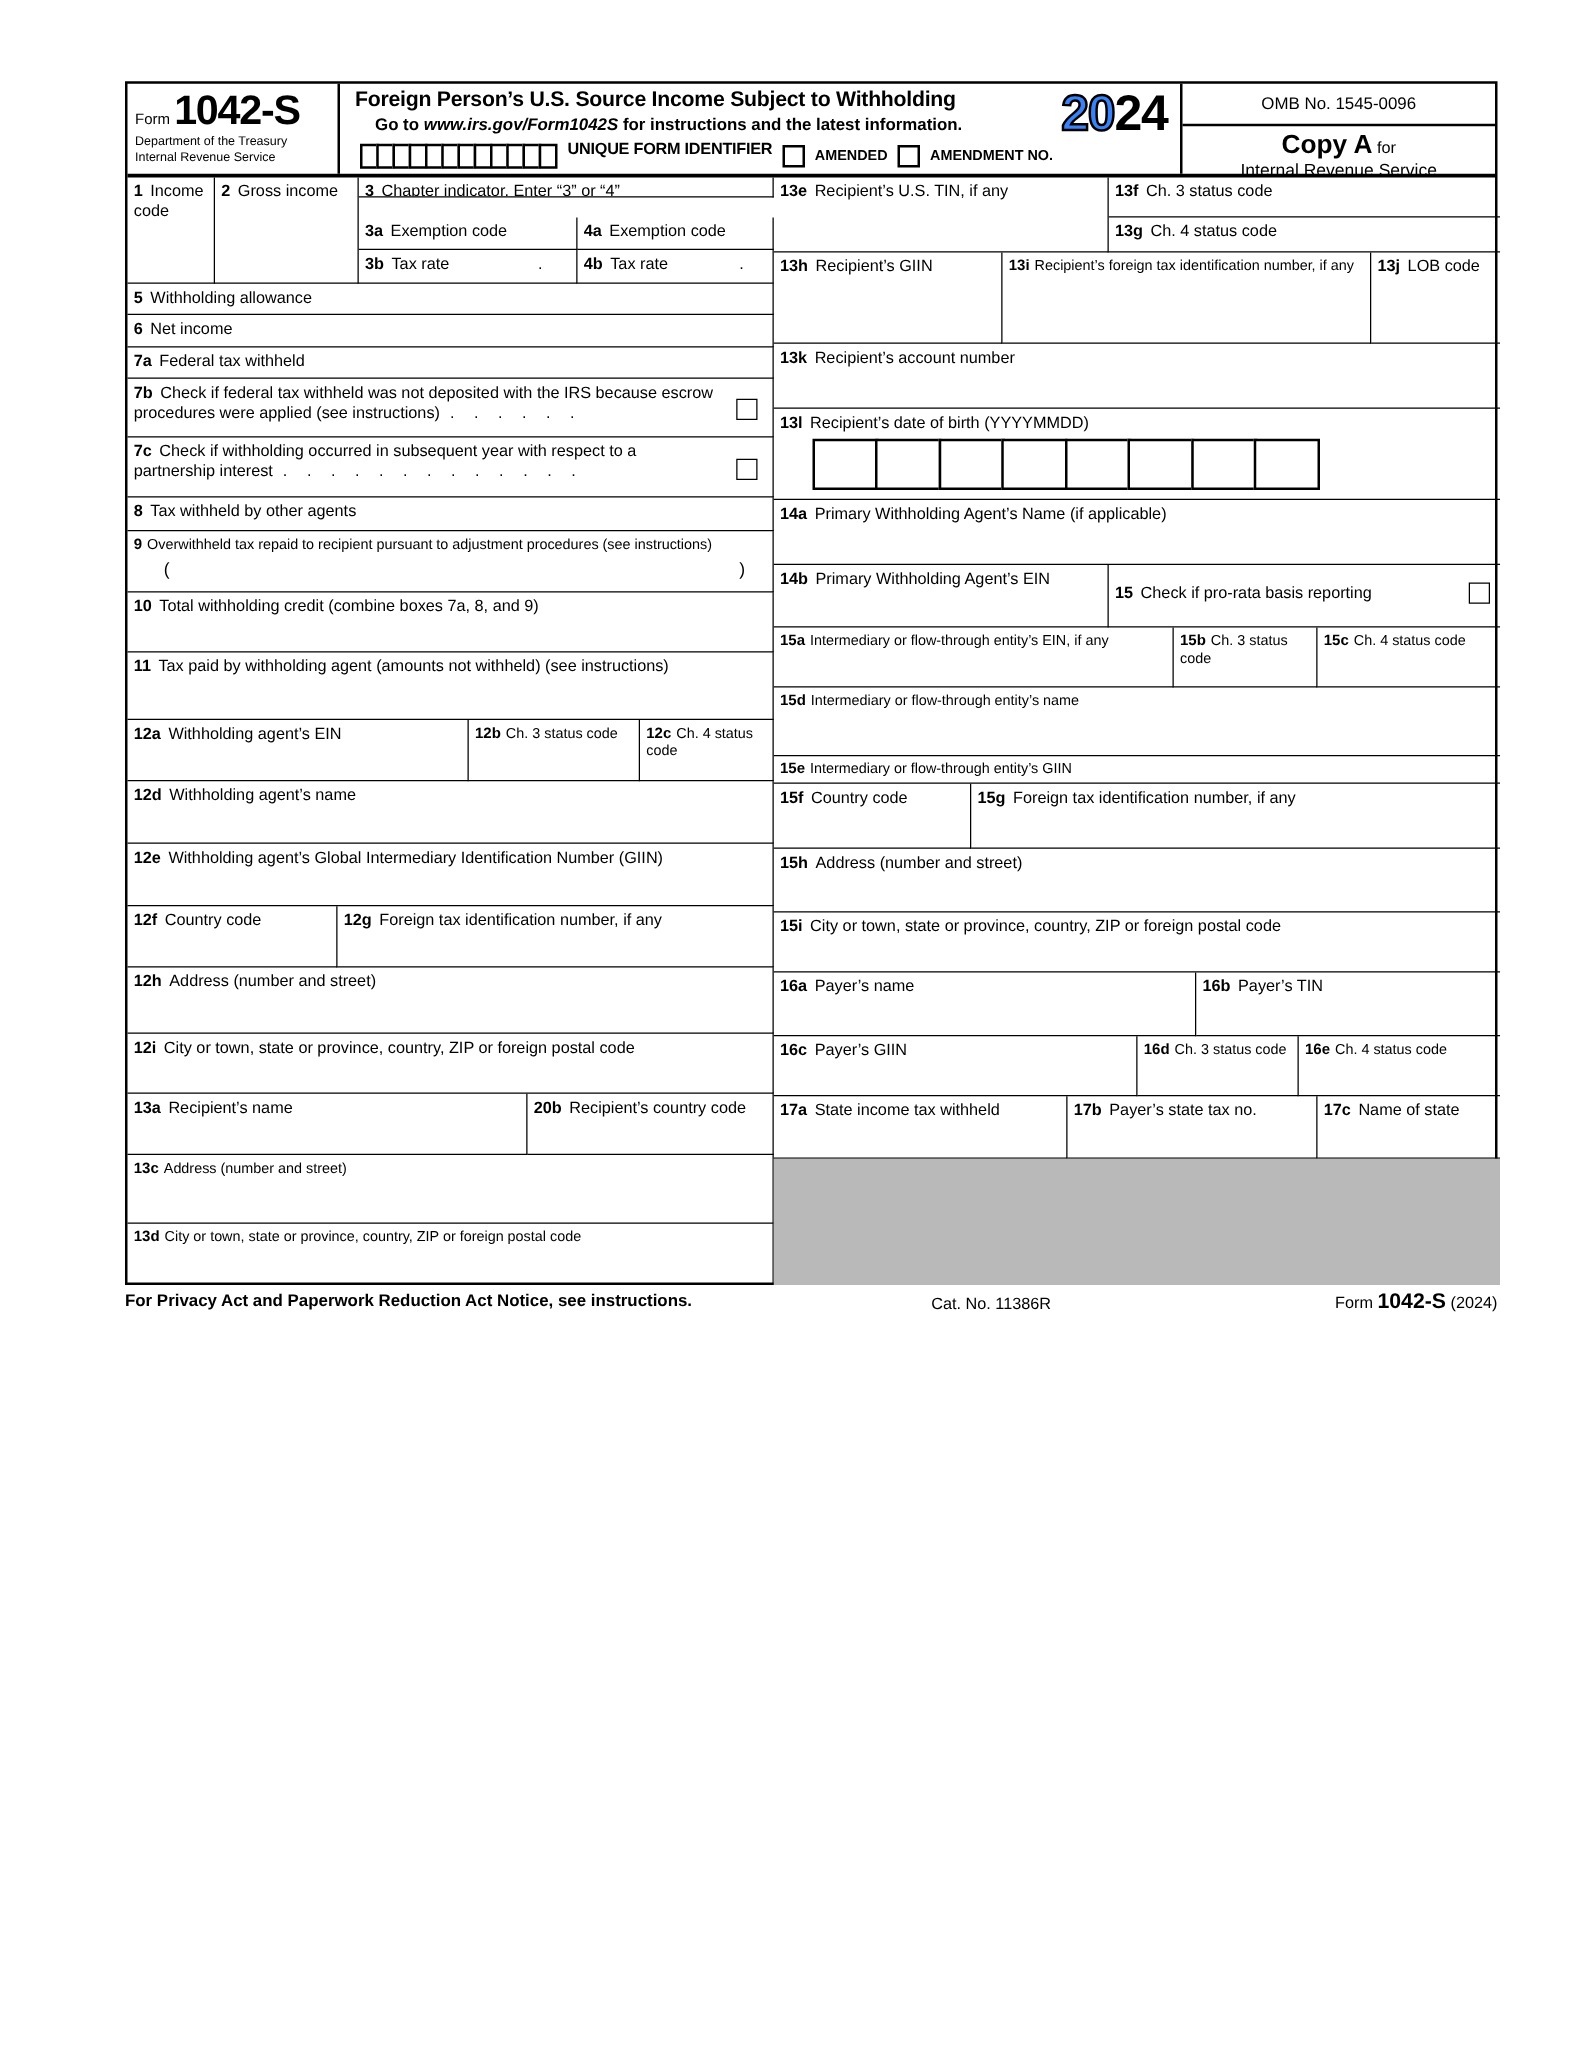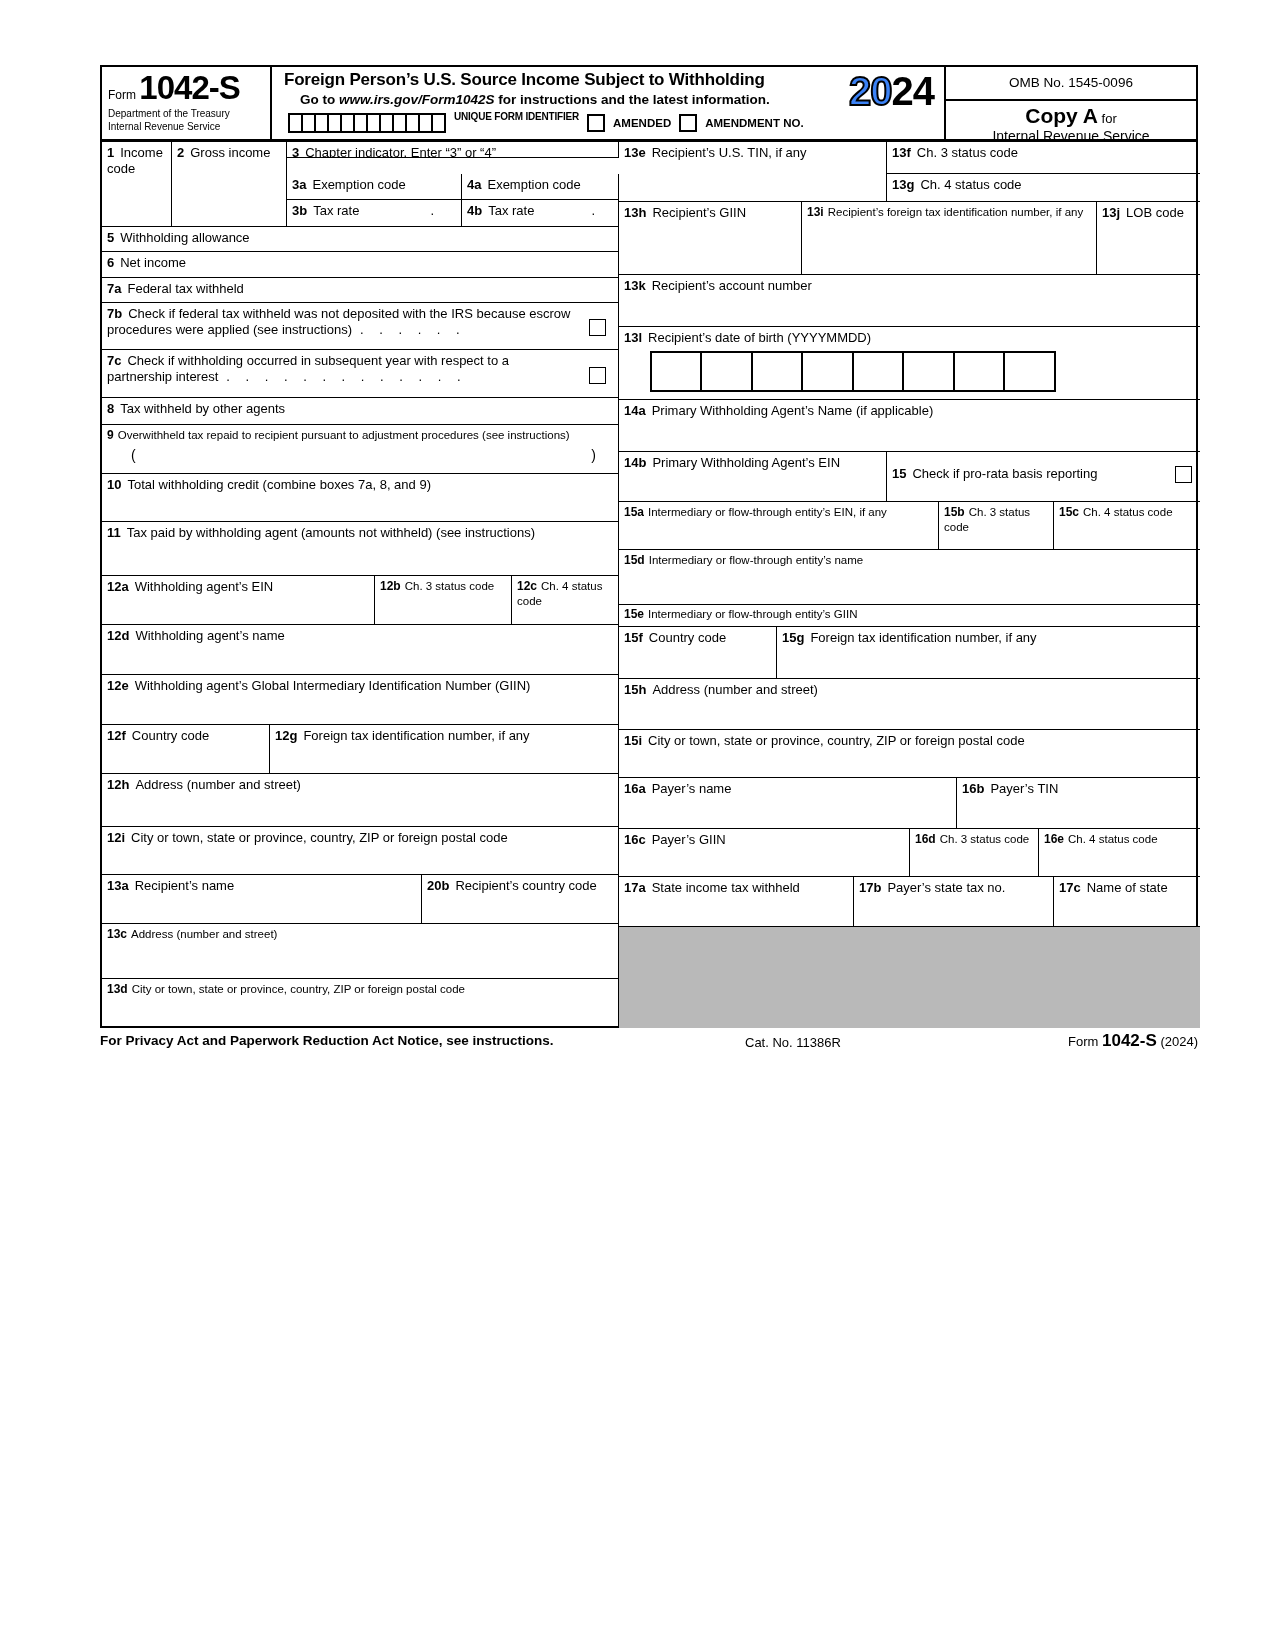--- a/index.html
+++ b/index.html
@@ -13,21 +13,21 @@
   .form-word{font-size:12px;}
   .form-num{font-size:33px;font-weight:bold;letter-spacing:-1px;}
   .dept{font-size:10px;line-height:1.15;margin-top:1px;}
   .h-title{flex:1;position:relative;border-right:2px solid #000;box-sizing:border-box;padding:3px 0 4px 12px;}
   .title-main{font-size:17px;font-weight:bold;letter-spacing:-0.2px;}
   .goto-line{font-size:13.5px;font-weight:bold;margin:2px 0 0 16px;}
   .goto-line .url{font-style:italic;}
   .ident-row{display:flex;align-items:center;margin:4px 0 0 6px;}
   .ident-boxes{display:flex;}
   .ibox{width:15px;height:20px;border:2px solid #000;margin-left:-2px;background:#fff;box-sizing:border-box;}
-  .ident-label{font-size:10px;font-weight:bold;margin:0 8px 13px 8px;letter-spacing:-0.2px;}
+  .ident-label{font-size:13px;font-weight:bold;margin:0 8px 13px 8px;letter-spacing:-0.2px;}
   .hcheck{display:inline-block;width:18px;height:18px;border:2px solid #000;box-sizing:border-box;background:#fff;}
   .hword{font-size:11.5px;font-weight:bold;margin:0 8px;}
   .year{position:absolute;right:10px;top:2px;font-size:40px;font-weight:bold;letter-spacing:-1px;}
   .y-outline{color:#3b82f6;-webkit-text-stroke:2px #000;text-shadow:0 0 0 #000;font-weight:bold;}
   .y-solid{font-weight:bold;}
   .h-right{width:250px;text-align:center;box-sizing:border-box;}
   .omb{font-size:13.5px;padding-top:8px;height:24px;border-bottom:2px solid #000;}
   .copy-line{font-size:13px;margin-top:3px;}
   .copy-a{font-size:21px;font-weight:bold;}
   .copy-rec{font-size:14px;}

